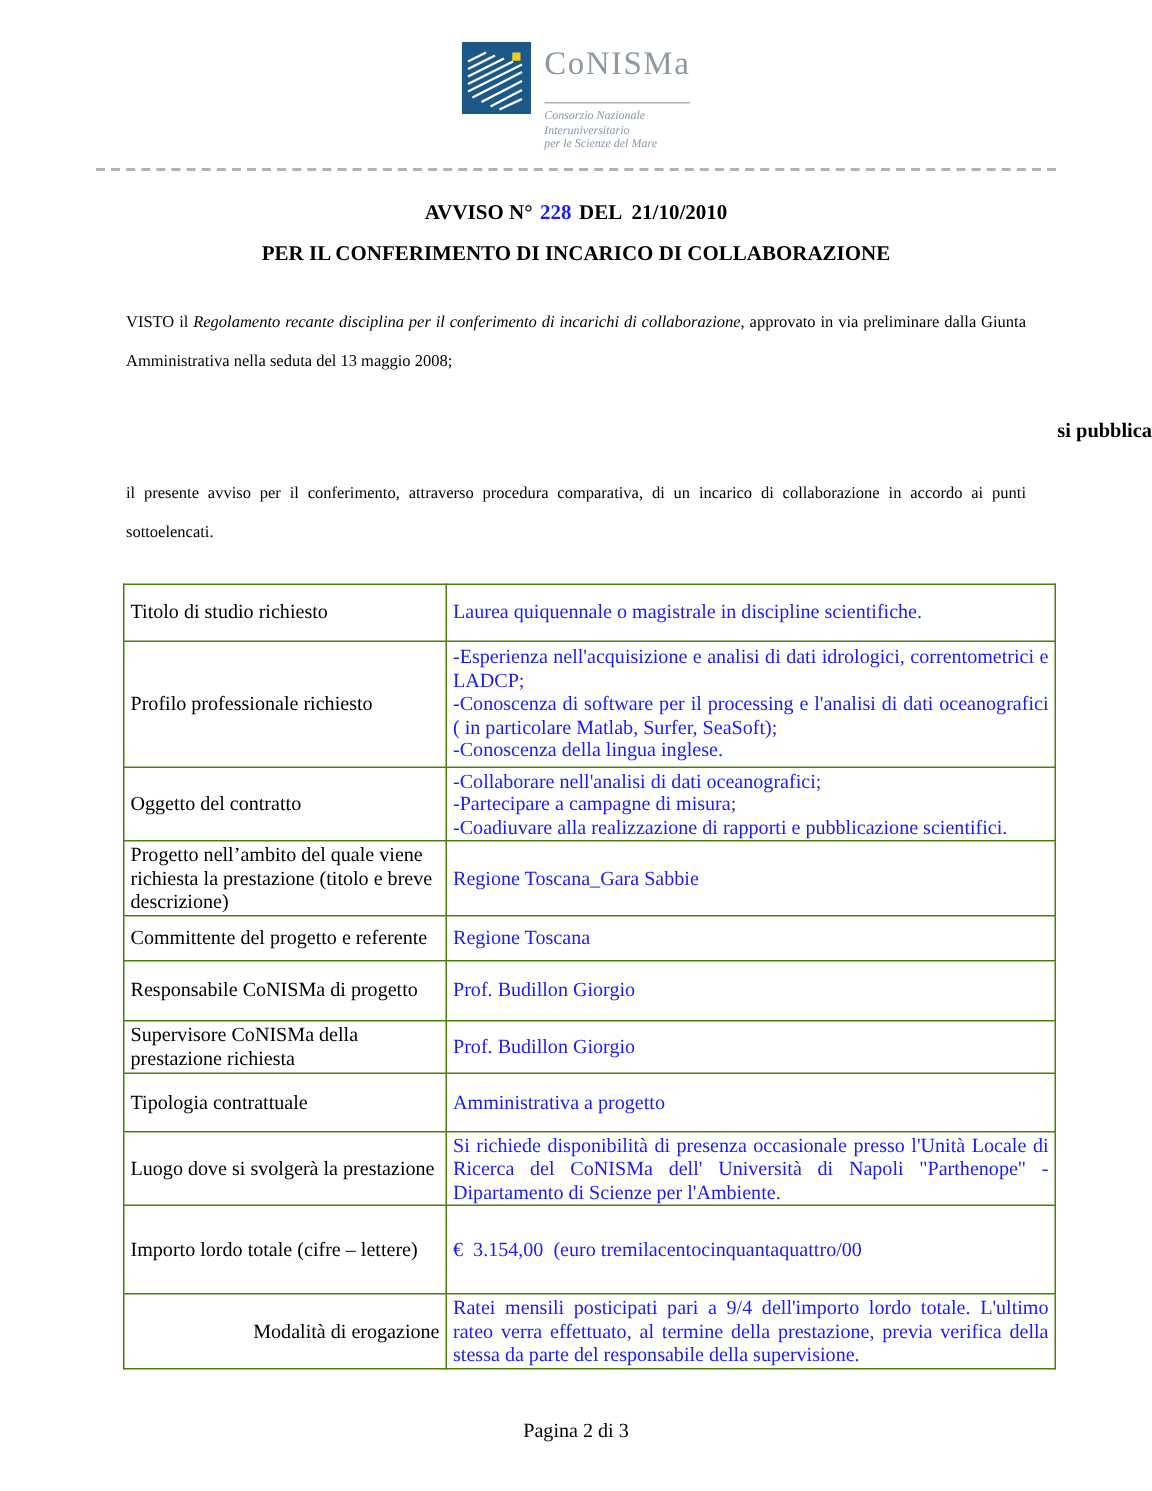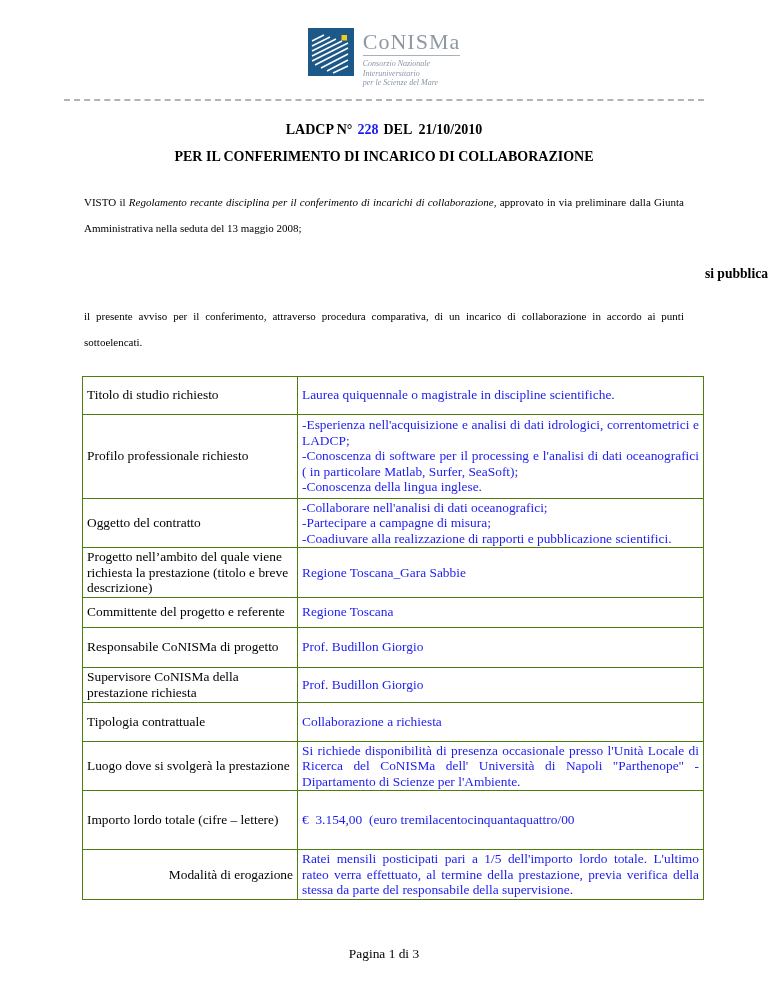--- a/index.html
+++ b/index.html
@@ -22,21 +22,21 @@
     padding-top: 28px;
   }
   .logo-mark { display: block; }
   .logo-text { padding-top: 2px; }
   .wordmark {
     font-size: 22px;
     line-height: 24px;
     color: #8e99a4;
     letter-spacing: 1px;
     border-bottom: 1px solid #a8b1bb;
-    padding-bottom: 1px;
+    padding-bottom: 14px;
   }
   .logo-sub {
     margin-top: 3px;
     font-style: italic;
     font-size: 8px;
     line-height: 9.5px;
     color: #8896a9;
     font-family: Liberation Serif, serif;
   }
 
@@ -147,21 +147,21 @@
         <div>Interuniversitario</div>
         <div>per le Scienze del Mare</div>
       </div>
     </div>
   </div>
 
   <div class="rule"></div>
 
   <div class="title-block">
     <div class="title-line1">
-      <span>LADCP N°</span><span class="num-blue">228</span><span>DEL  21/10/2010</span>
+      <span>AVVISO N°</span><span class="num-blue">228</span><span>DEL  21/10/2010</span>
     </div>
     <div class="title-line2">PER IL CONFERIMENTO DI INCARICO DI COLLABORAZIONE</div>
   </div>
 
   <p class="para visto">
     <span>VISTO il </span><span class="ital">Regolamento recante disciplina per il conferimento di incarichi di collaborazione,</span><span> approvato in via preliminare dalla Giunta Amministrativa nella seduta del 13 maggio 2008;</span>
   </p>
 
   <div class="si-pubblica">si pubblica</div>
   <p class="para">il presente avviso per il conferimento, attraverso procedura comparativa, di un incarico di collaborazione in accordo ai punti sottoelencati.</p>
@@ -215,39 +215,39 @@
       </tr>
       <tr>
         <td class="lbl">Supervisore CoNISMa della prestazione richiesta</td>
         <td class="valcell" colspan="2">
           <p class="v">Prof. Budillon Giorgio</p>
         </td>
       </tr>
       <tr>
         <td class="lbl">Tipologia contrattuale</td>
         <td class="valcell" colspan="2">
-          <p class="v">Collaborazione a richiesta</p>
+          <p class="v">Amministrativa a progetto</p>
         </td>
       </tr>
       <tr>
         <td class="lbl">Luogo dove si svolgerà la prestazione</td>
         <td class="valcell" colspan="2">
           <p class="v j">Si richiede disponibilità di presenza occasionale presso l'Unità Locale di Ricerca del CoNISMa dell' Università di Napoli "Parthenope" - Dipartamento di Scienze per l'Ambiente.</p>
         </td>
       </tr>
       <tr>
         <td class="lbl">Importo lordo totale (cifre – lettere)</td>
         <td class="valcell" colspan="2">
           <p class="v">€  3.154,00  (euro tremilacentocinquantaquattro/00</p>
         </td>
       </tr>
       <tr>
         <td class="lbl">Modalità di erogazione</td>
         <td class="valcell" colspan="2">
-          <p class="v j">Ratei mensili posticipati pari a 1/5 dell'importo lordo totale. L'ultimo rateo verra effettuato, al termine della prestazione, previa verifica della stessa da parte del responsabile della supervisione.</p>
+          <p class="v j">Ratei mensili posticipati pari a 9/4 dell'importo lordo totale. L'ultimo rateo verra effettuato, al termine della prestazione, previa verifica della stessa da parte del responsabile della supervisione.</p>
         </td>
       </tr>
     </tbody>
   </table>
 
-  <div class="footer">Pagina 1 di 3</div>
+  <div class="footer">Pagina 2 di 3</div>
 
 </div>
 
 </body></html>

